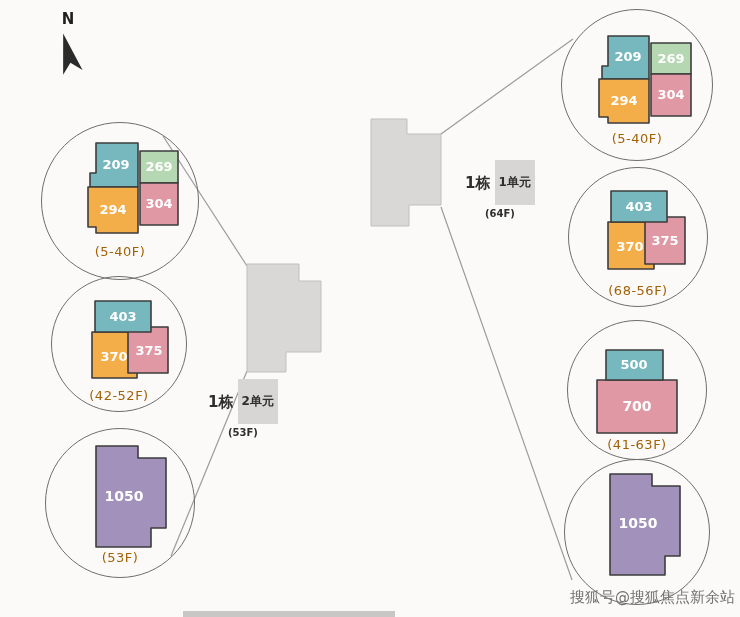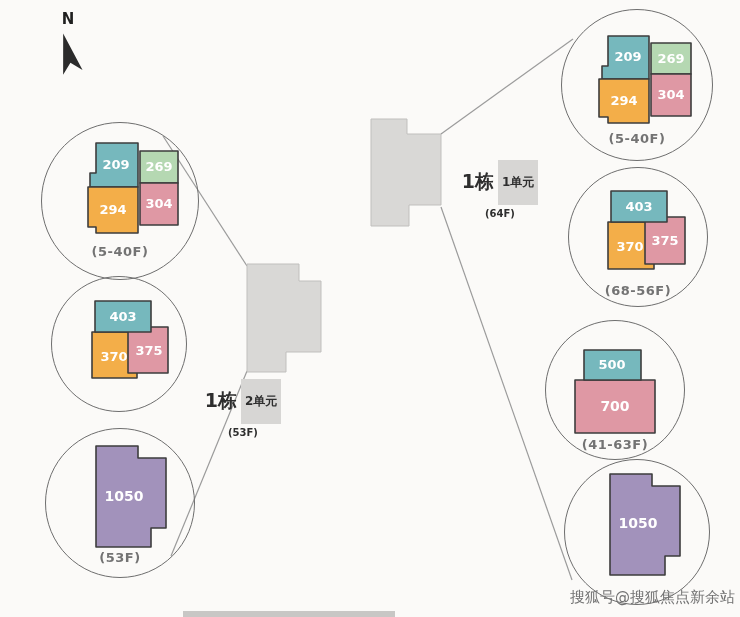--- a/index.html
+++ b/index.html
@@ -11,24 +11,24 @@
   #overlay line { stroke:#9b9b9b; stroke-width:1.2; }
   .footprint { stroke:#c0bfbd; stroke-width:1; }
 
   .circle { position:absolute; border:1.5px solid #6e6e6e; border-radius:50%; background:transparent; }
   .circle svg { position:absolute; left:0; top:0; }
   .blk { stroke:#3d3d3d; stroke-width:1.6; stroke-linejoin:round; }
   .blk-label { fill:#ffffff; font-weight:bold; font-size:13px; text-anchor:middle;
                font-family:"DejaVu Sans","Liberation Sans",sans-serif; }
   .blk-label.big { font-size:14px; }
   .floor-label { position:absolute; left:0; right:0; text-align:center; font-size:13px;
-                 font-weight:bold; color:#737373; letter-spacing:0.5px; }
+                 font-weight:normal; color:#a16207; letter-spacing:0.5px; }
 
   .bld-label { position:absolute; text-align:center; color:#2e2e2e; }
-  .bld-name { font-size:19px; font-weight:bold; }
+  .bld-name { font-size:15px; font-weight:bold; }
   .bld-unit { font-size:12px; font-weight:bold; background:#d7d6d4; padding:14px 4px;
               margin-left:4px; vertical-align:2px; display:inline-block; }
   .bld-floors { font-size:10px; font-weight:bold; margin-top:3px; }
 
   #compass { position:absolute; left:48px; top:10px; width:40px; text-align:center; color:#1f1f1f; }
   #compass .n { font-size:15px; font-weight:bold; }
   #compass svg { transform:rotate(-14deg); }
 
   #watermark { position:absolute; right:5px; top:588px; font-size:15px; color:#737373; }
   #bottom-strip { position:absolute; left:183px; top:611px; width:212px; height:6px; background:#c8c7c5; }
@@ -70,20 +70,21 @@
 
   <div class="circle" style="left:51px;top:276px;width:136px;height:136px;">
     <svg width="136" height="136">
       <rect class="blk" x="40" y="55" width="45" height="46" fill="#f3ae49"></rect>
       <rect class="blk" x="76" y="50" width="40" height="46" fill="#df98a4"></rect>
       <rect class="blk" x="43" y="24" width="56" height="31" fill="#76b8bd"></rect>
       <text class="blk-label" x="71" y="44">403</text>
       <text class="blk-label" x="62" y="84">370</text>
       <text class="blk-label" x="97" y="78">375</text>
     </svg>
+    <div class="floor-label" style="bottom:8px;">(42-52F)</div>
   </div>
 
   <div class="circle" style="left:45px;top:428px;width:150px;height:150px;">
     <svg width="150" height="150">
       <polygon class="blk" points="50,17 92,17 92,29 120,29 120,99 105,99 105,118 50,118" fill="#a292bb"></polygon>
       <text class="blk-label big" x="78" y="72">1050</text>
     </svg>
     <div class="floor-label" style="bottom:12px;">(53F)</div>
   </div>
 
@@ -120,21 +121,21 @@
       <rect class="blk" x="39" y="54" width="46" height="47" fill="#f3ae49"></rect>
       <rect class="blk" x="76" y="49" width="40" height="47" fill="#df98a4"></rect>
       <rect class="blk" x="42" y="23" width="56" height="31" fill="#76b8bd"></rect>
       <text class="blk-label" x="70" y="43">403</text>
       <text class="blk-label" x="61" y="83">370</text>
       <text class="blk-label" x="96" y="77">375</text>
     </svg>
     <div class="floor-label" style="bottom:8px;">(68-56F)</div>
   </div>
 
-  <div class="circle" style="left:545px;top:320px;width:140px;height:140px;">
+  <div class="circle" style="left:567px;top:320px;width:140px;height:140px;">
     <svg width="140" height="140">
       <rect class="blk" x="29" y="59" width="80" height="53" fill="#df98a4"></rect>
       <rect class="blk" x="38" y="29" width="57" height="30" fill="#76b8bd"></rect>
       <text class="blk-label" x="66" y="48">500</text>
       <text class="blk-label big" x="69" y="90">700</text>
     </svg>
     <div class="floor-label" style="bottom:7px;">(41-63F)</div>
   </div>
 
   <div class="circle" style="left:564px;top:459px;width:146px;height:146px;">

